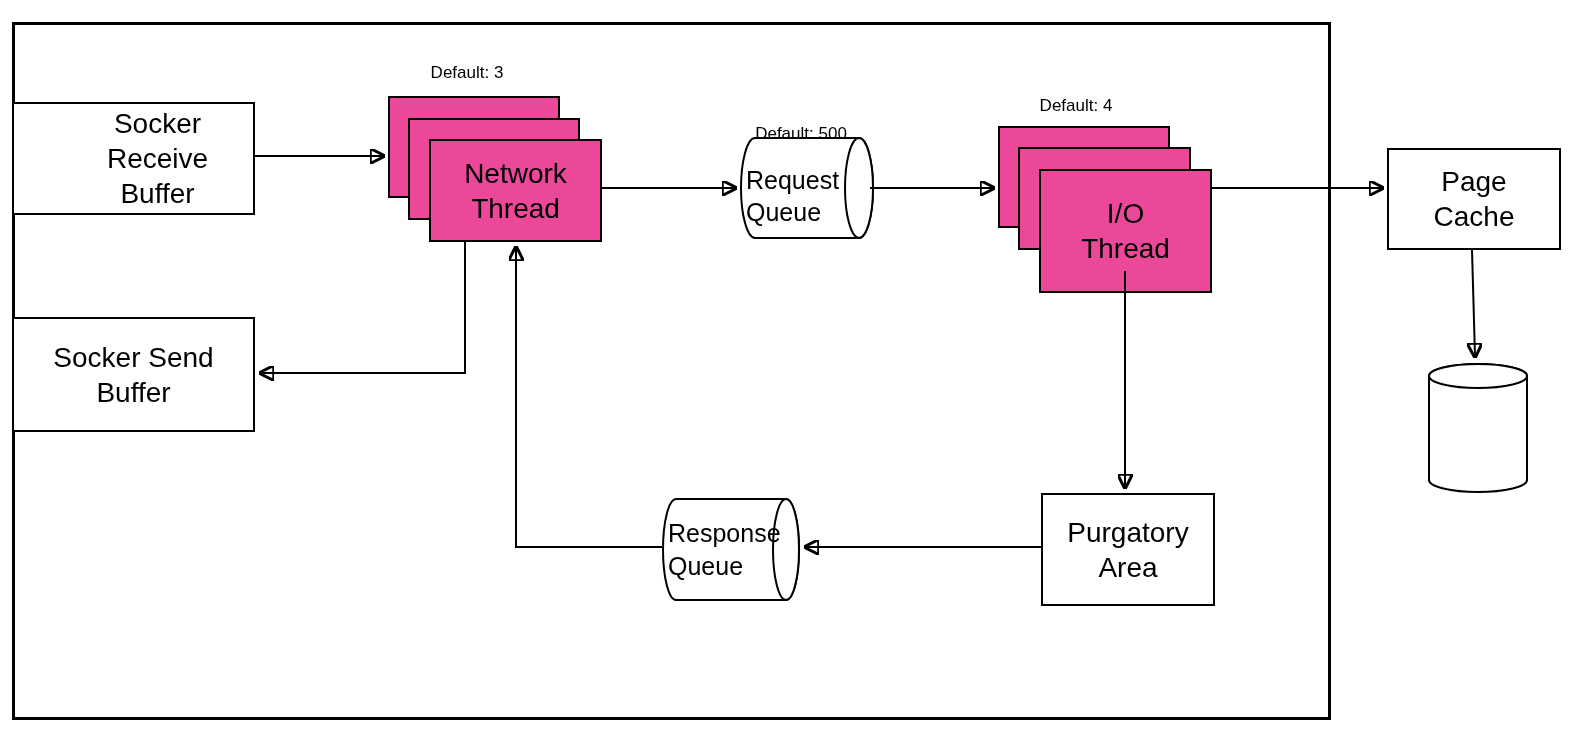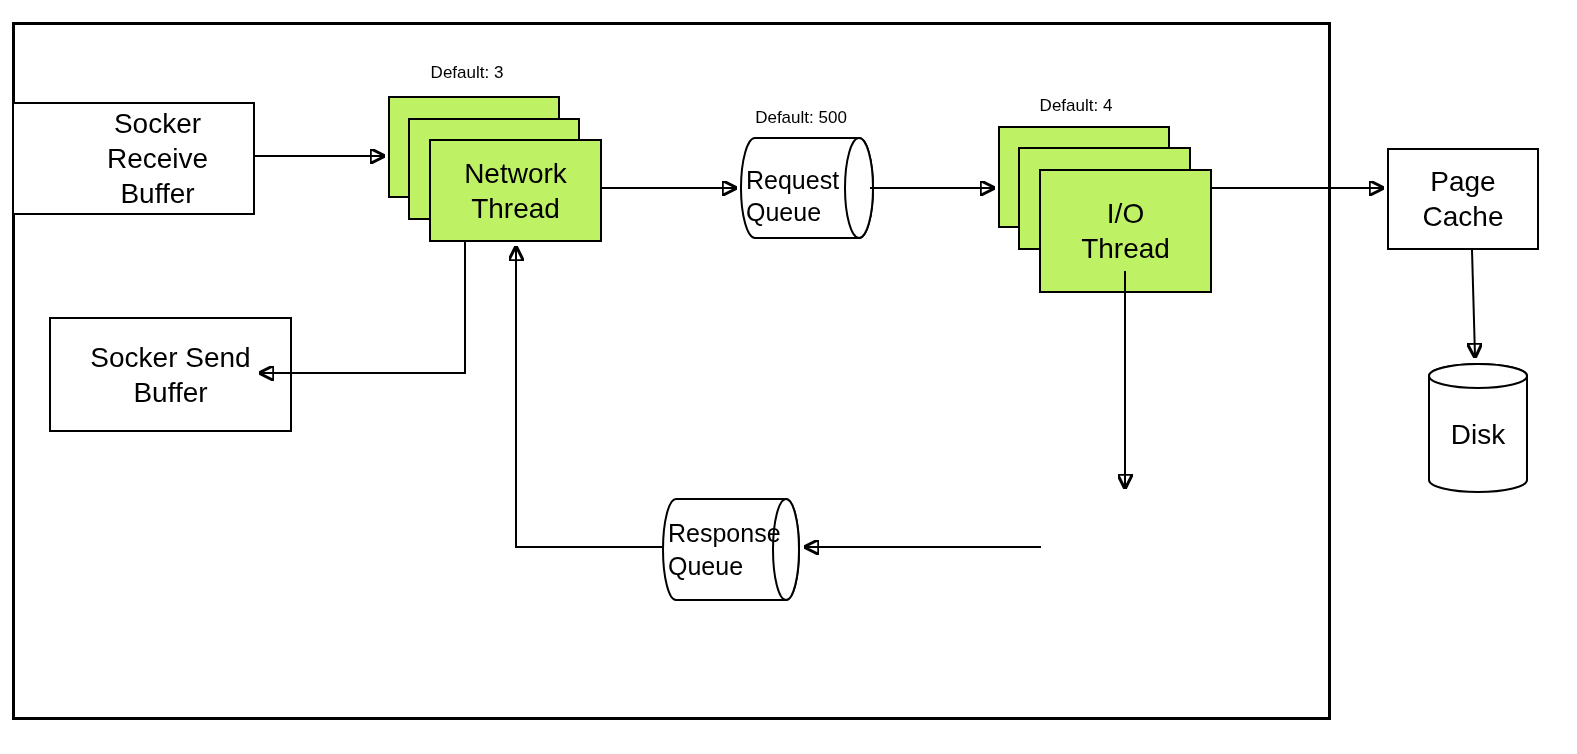--- a/index.html
+++ b/index.html
@@ -30,21 +30,21 @@
     justify-content: center;
     text-align: center;
     white-space: pre-line;
     font-size: 28px;
     line-height: 1.25;
   }
   .stack { position: absolute; }
   .stack .layer {
     position: absolute;
     border: 2px solid #000;
-    background: #bef264;
+    background: #ec4899;
     box-sizing: border-box;
   }
   .stack .front {
     display: flex;
     align-items: center;
     justify-content: center;
     text-align: center;
     white-space: pre-line;
     font-size: 28px;
     line-height: 1.25;
@@ -80,60 +80,61 @@
 </head>
 <body>
 
 <div class="canvas">
 
   <div class="frame"></div>
 
   <div class="node" style="left:12px; top:102px; width:243px; height:113px;padding-left:48px;">Socker Receive
 Buffer</div>
 
-  <div class="node" style="left:12px; top:317px; width:243px; height:115px;margin-left:37px;">Socker Send
+  <div class="node" style="left:12px; top:317px; width:243px; height:115px;">Socker Send
 Buffer</div>
 
   <div class="badge" style="left:382px; top:63px;">Default: 3</div>
   <div class="stack" style="left:388px; top:96px; width:214px; height:146px;">
     <div class="layer" style="left:0; top:0; width:172px; height:102px;"></div>
     <div class="layer" style="left:20px; top:22px; width:172px; height:102px;"></div>
     <div class="layer front" style="left:41px; top:43px; width:173px; height:103px;">Network
 Thread</div>
   </div>
 
-  <div class="badge" style="left:716px; top:108px;">Default: 500</div>
+  <div class="badge" style="left:716px; top:124px;">Default: 500</div>
   <div class="cyl cyl-h" style="left:740px; top:137px; width:134px; height:118px;">
     <svg width="134" height="102" viewBox="0 0 134 102">
       <path d="M 15 1 H 119 A 14 50 0 0 1 119 101 H 15 A 14 50 0 0 1 15 1 Z" fill="#ffffff" stroke="#000000" stroke-width="2"></path>
       <ellipse cx="119" cy="51" rx="14" ry="50" fill="#ffffff" stroke="#000000" stroke-width="2"></ellipse>
     </svg>
     <div class="cyl-label">Request
 Queue</div>
   </div>
 
   <div class="badge" style="left:991px; top:96px;">Default: 4</div>
   <div class="stack" style="left:998px; top:126px; width:214px; height:145px;">
     <div class="layer" style="left:0; top:0; width:172px; height:102px;"></div>
     <div class="layer" style="left:20px; top:21px; width:173px; height:103px;"></div>
     <div class="layer front" style="left:41px; top:43px; width:173px; height:124px;">I/O
 Thread</div>
   </div>
 
-  <div class="node" style="left:1387px; top:148px; width:152px; height:102px;">Page
+  <div class="node" style="left:1387px; top:148px; width:174px; height:102px;">Page
 Cache</div>
 
   <div class="cyl cyl-v" style="left:1428px; top:363px; width:100px; height:130px;">
     <svg width="100" height="130" viewBox="0 0 100 130">
       <path d="M 1 13 V 117 A 49 12 0 0 0 99 117 V 13 A 49 12 0 0 0 1 13 Z" fill="#ffffff" stroke="#000000" stroke-width="2"></path>
       <ellipse cx="50" cy="13" rx="49" ry="12" fill="#ffffff" stroke="#000000" stroke-width="2"></ellipse>
     </svg>
-    <div class="cyl-label">Disk</div>
   </div>
 
+  <div class="node" style="left:1041px; top:493px; width:174px; height:113px;">Purgatory
+Area</div>
 
   <div class="cyl cyl-h" style="left:662px; top:498px; width:138px; height:103px;">
     <svg width="138" height="103" viewBox="0 0 138 103">
       <path d="M 14 1 H 124 A 13 50.5 0 0 1 124 102 H 14 A 13 50.5 0 0 1 14 1 Z" fill="#ffffff" stroke="#000000" stroke-width="2"></path>
       <ellipse cx="124" cy="51.5" rx="13" ry="50.5" fill="#ffffff" stroke="#000000" stroke-width="2"></ellipse>
     </svg>
     <div class="cyl-label">Response
 Queue</div>
   </div>
 

